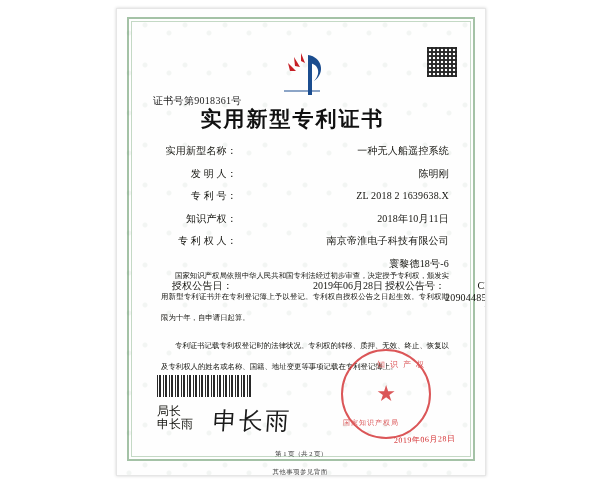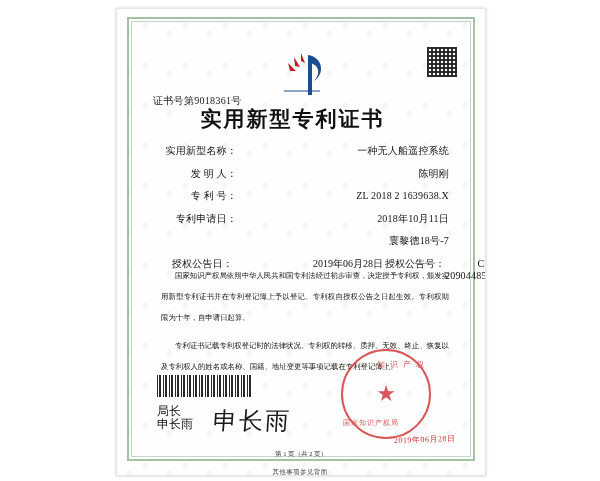--- a/index.html
+++ b/index.html
@@ -232,26 +232,30 @@
         </div>
         <div class="row">
           <span class="lbl">发 明 人：</span>
           <span class="val">陈明刚</span>
         </div>
         <div class="row">
           <span class="lbl">专 利 号：</span>
           <span class="val">ZL 2018 2 1639638.X</span>
         </div>
         <div class="row">
-          <span class="lbl">专利申请日：</span>
+          <span class="lbl">知识产权：</span>
           <span class="val">2018年10月11日</span>
         </div>
         <div class="row">
+          <span class="lbl">专 利 权 人：</span>
+          <span class="val">南京帝淮电子科技有限公司</span>
+        </div>
+        <div class="row">
           <span class="lbl"></span>
-          <span class="val">寰黎德18号-7</span>
+          <span class="val">寰黎德18号-6</span>
         </div>
         <div class="row two">
           <span class="lbl">授权公告日：</span>
           <span class="half-left">2019年06月28日</span>
           <span class="lbl2">授权公告号：</span>
           <span class="val">CN 209044854 U</span>
         </div>
       </div>
 
       <div class="para">

